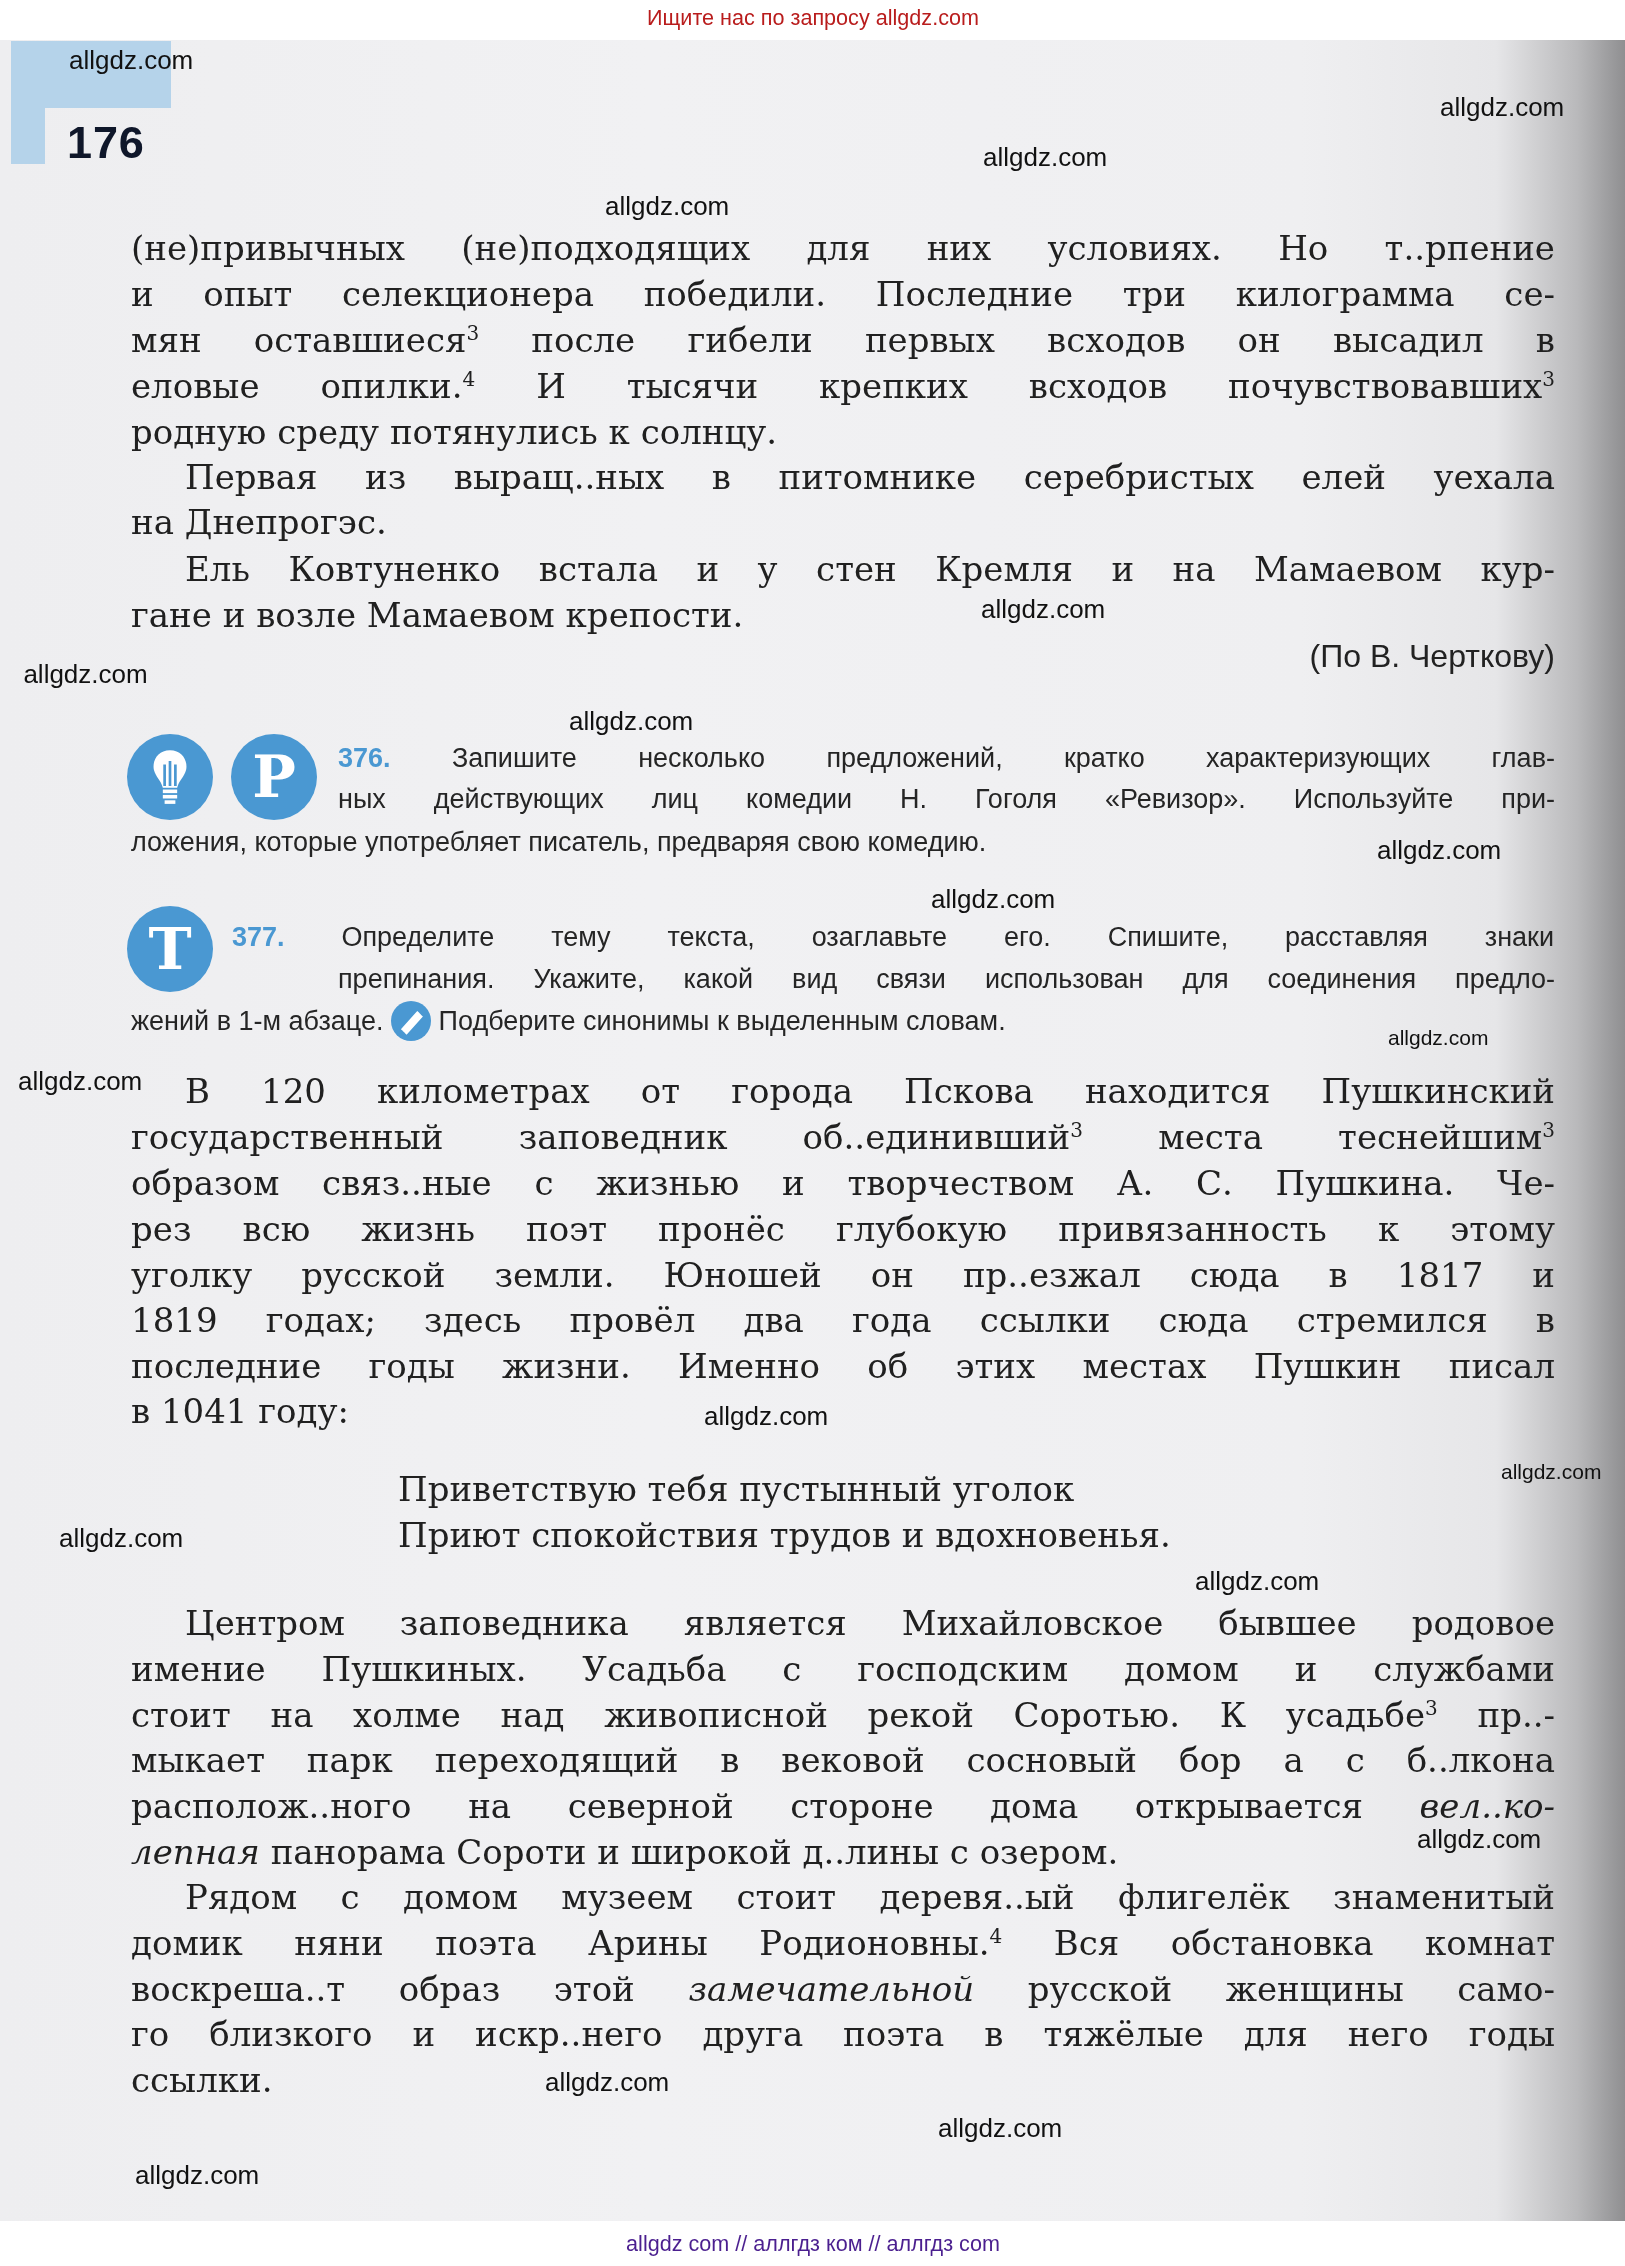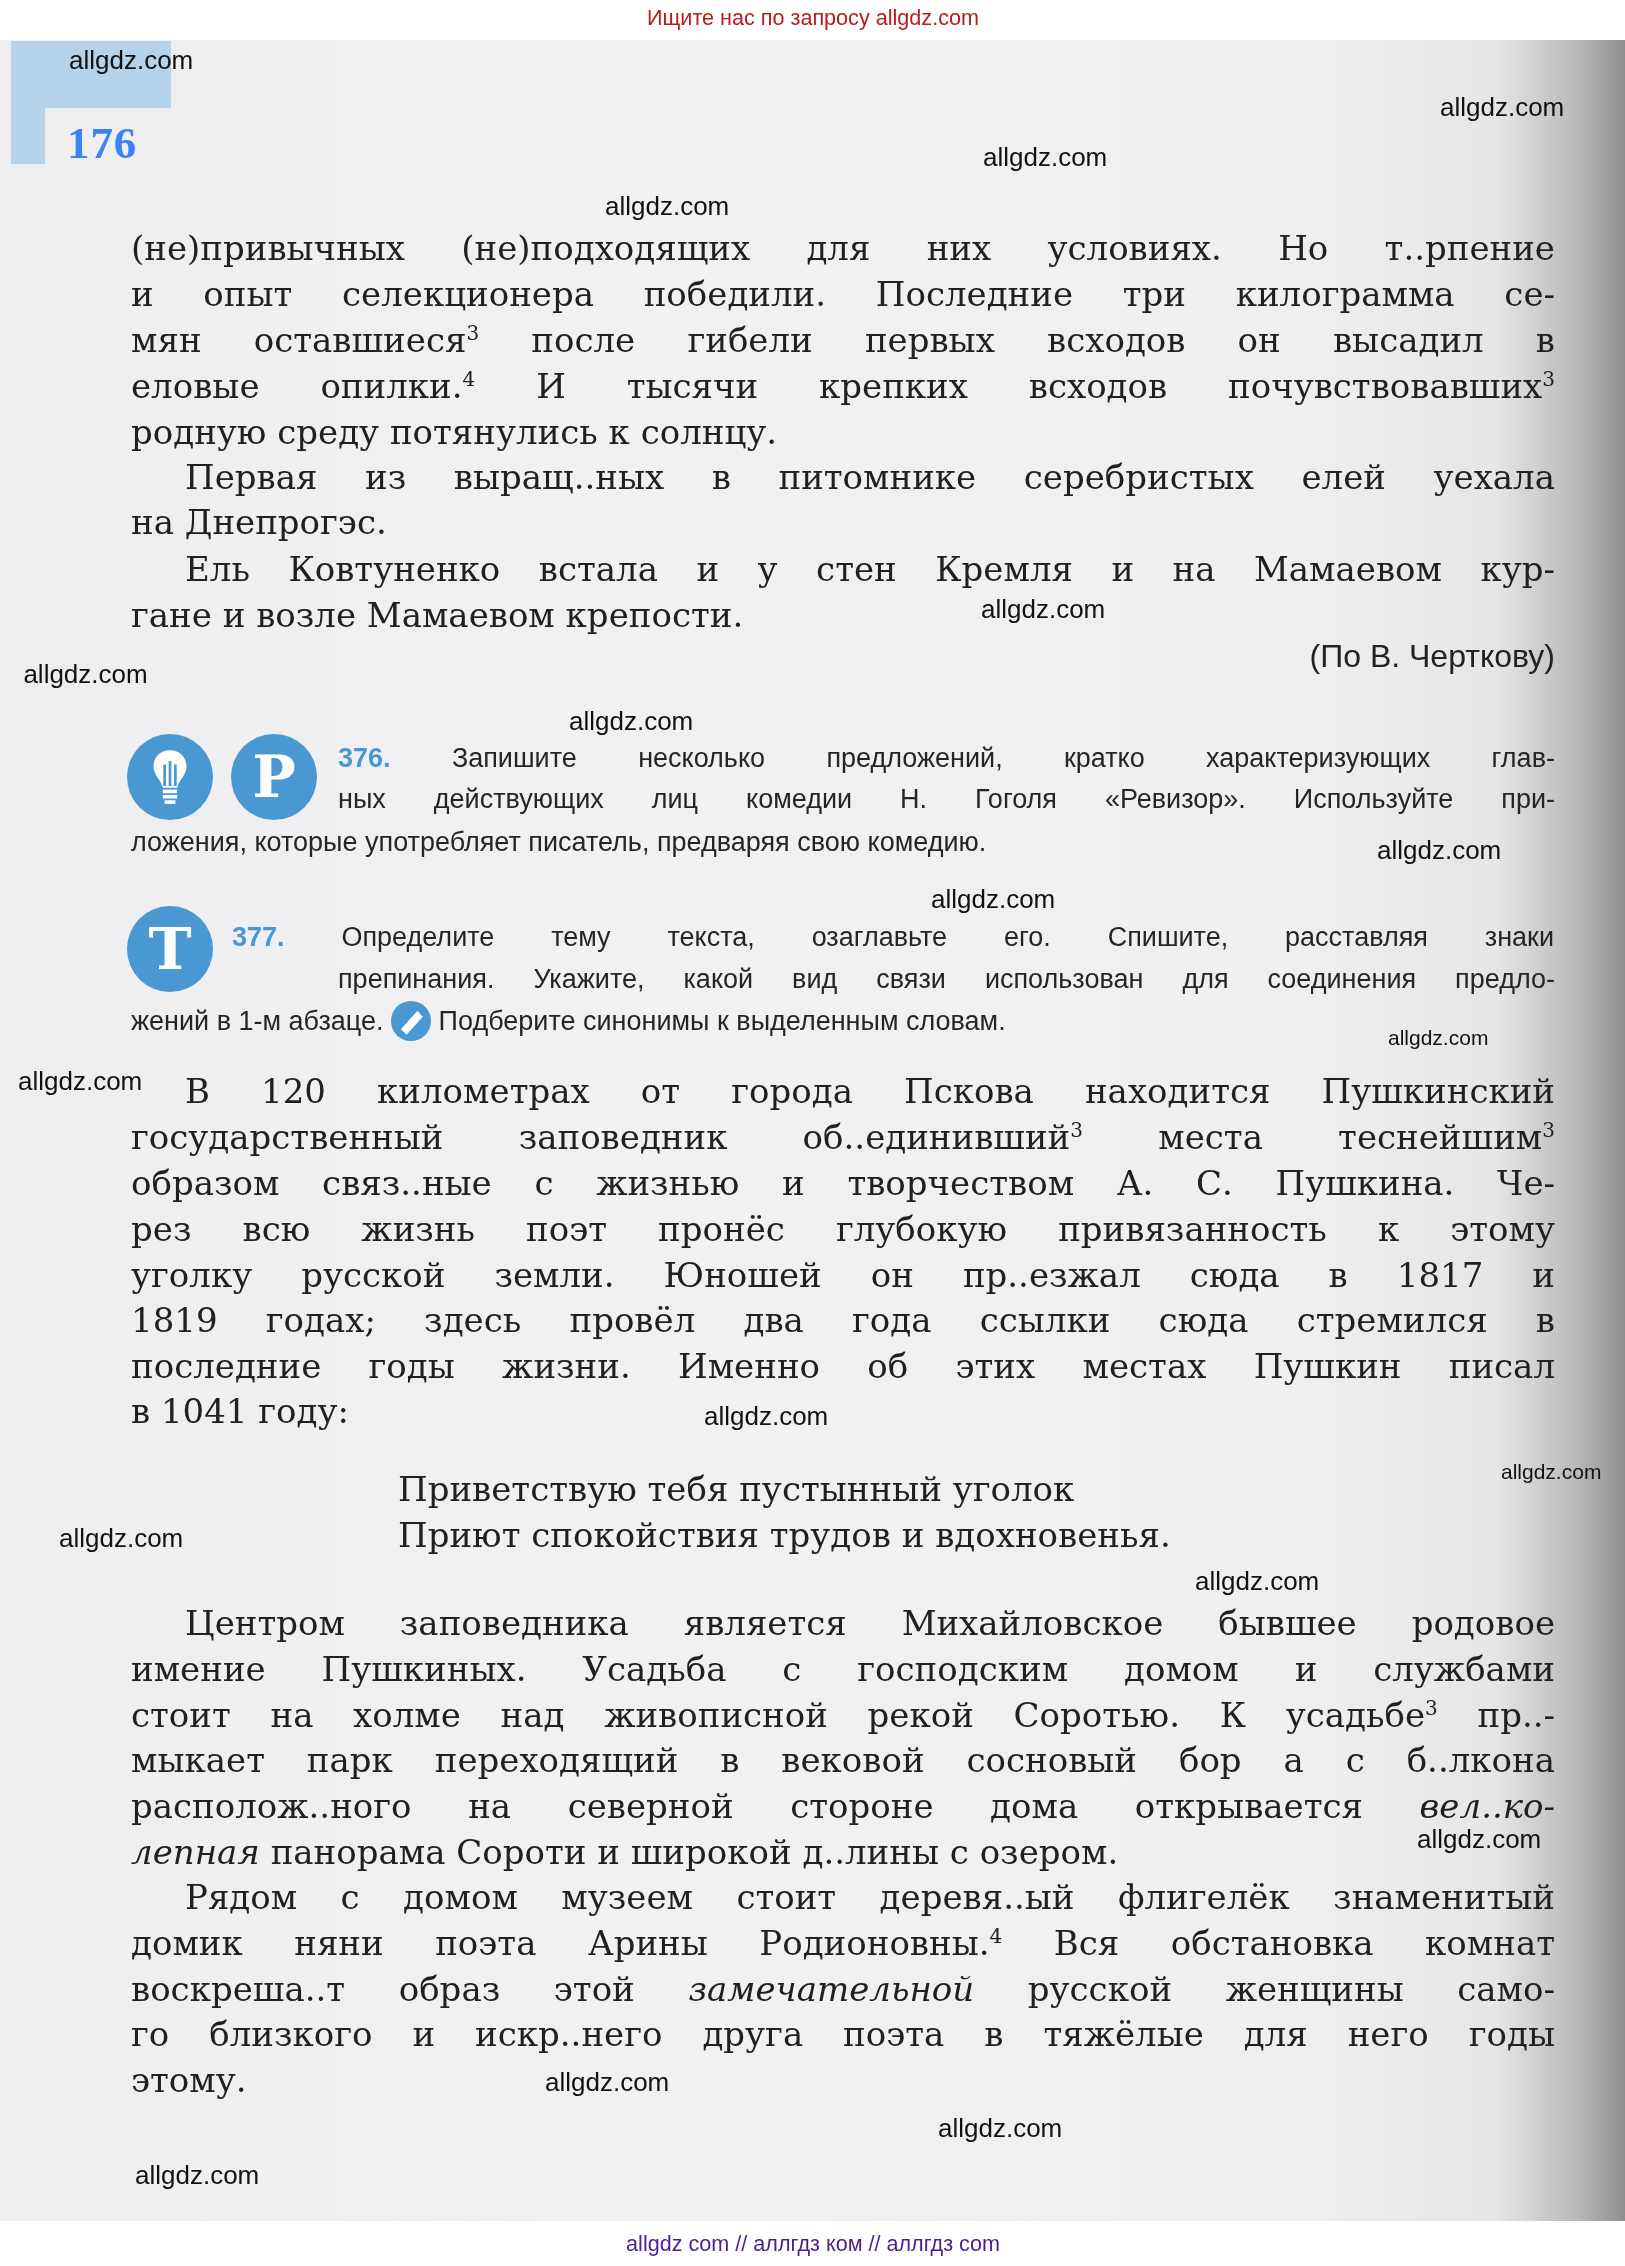--- a/index.html
+++ b/index.html
@@ -15,22 +15,22 @@
     color:#b91c1c;
   }
   .page {
     position:absolute; left:0; top:40px; width:1626px; height:2182px;
     background:linear-gradient(90deg, #eeeef0 0%, #f1f1f3 40%, #efeff1 80%, #e6e6e8 92%, #b9b9bb 97%, #8e8e90 100%);
   }
   .marker-top { position:absolute; left:10.8px; top:41px; width:160px; height:67px; background:#b5d3ea; }
   .marker-side { position:absolute; left:10.8px; top:108px; width:34px; height:56px; background:#b5d3ea; }
   .page-number {
     position:absolute; left:67px; top:117px;
-    font-family:Liberation Serif, serif; font-weight:bold; font-size:45px;
-    color:#3b82f6; letter-spacing:0.9px;
+    font-family:Liberation Sans, sans-serif; font-weight:bold; font-size:45px;
+    color:#0f172a; letter-spacing:0.9px;
   }
   .line {
     position:absolute; left:131px; width:1424px; white-space:nowrap;
     font-family:"DejaVu Serif", serif; font-size:34px; line-height:45px;
     color:#202020; text-align:justify; text-align-last:justify;
     transform-origin:left center;
   }
   .line.last { text-align-last:left; }
   .line.indent { left:185px; width:1370px; }
   .line.poem { left:398px; width:auto; text-align-last:left; }
@@ -122,21 +122,21 @@
 <div class="line" style="top:1647px">имение Пушкиных. Усадьба с господским домом и службами</div>
 <div class="line" style="top:1693px"><span>стоит на холме над живописной рекой Соротью. К усадьбе</span><sup>3</sup> <span>пр..-</span></div>
 <div class="line" style="top:1738px">мыкает парк переходящий в вековой сосновый бор а с б..лкона</div>
 <div class="line" style="top:1784px"><span>располож..ного на северной стороне дома открывается</span> <i>вел..ко-</i></div>
 <div class="line last" style="top:1830px"><i>лепная</i> <span>панорама Сороти и широкой д..лины с озером.</span></div>
 
 <div class="line indent" style="top:1875px">Рядом с домом музеем стоит деревя..ый флигелёк знаменитый</div>
 <div class="line" style="top:1921px"><span>домик няни поэта Арины Родионовны.</span><sup>4</sup> <span>Вся обстановка комнат</span></div>
 <div class="line" style="top:1967px"><span>воскреша..т образ этой</span> <i>замечательной</i> <span>русской женщины само-</span></div>
 <div class="line" style="top:2012px">го близкого и искр..него друга поэта в тяжёлые для него годы</div>
-<div class="line last" style="top:2058px">этому.</div>
+<div class="line last" style="top:2058px">ссылки.</div>
 
 <div class="wm" style="left:69px;top:45px">allgdz.com</div>
 <div class="wm" style="left:1440px;top:92px">allgdz.com</div>
 <div class="wm" style="left:983px;top:142px">allgdz.com</div>
 <div class="wm" style="left:605px;top:191px">allgdz.com</div>
 <div class="wm" style="left:981px;top:594px">allgdz.com</div>
 <div class="wm" style="left:23.4px;top:659px">allgdz.com</div>
 <div class="wm" style="left:569px;top:706px">allgdz.com</div>
 <div class="wm" style="left:1377px;top:835px">allgdz.com</div>
 <div class="wm" style="left:931px;top:884px">allgdz.com</div>

